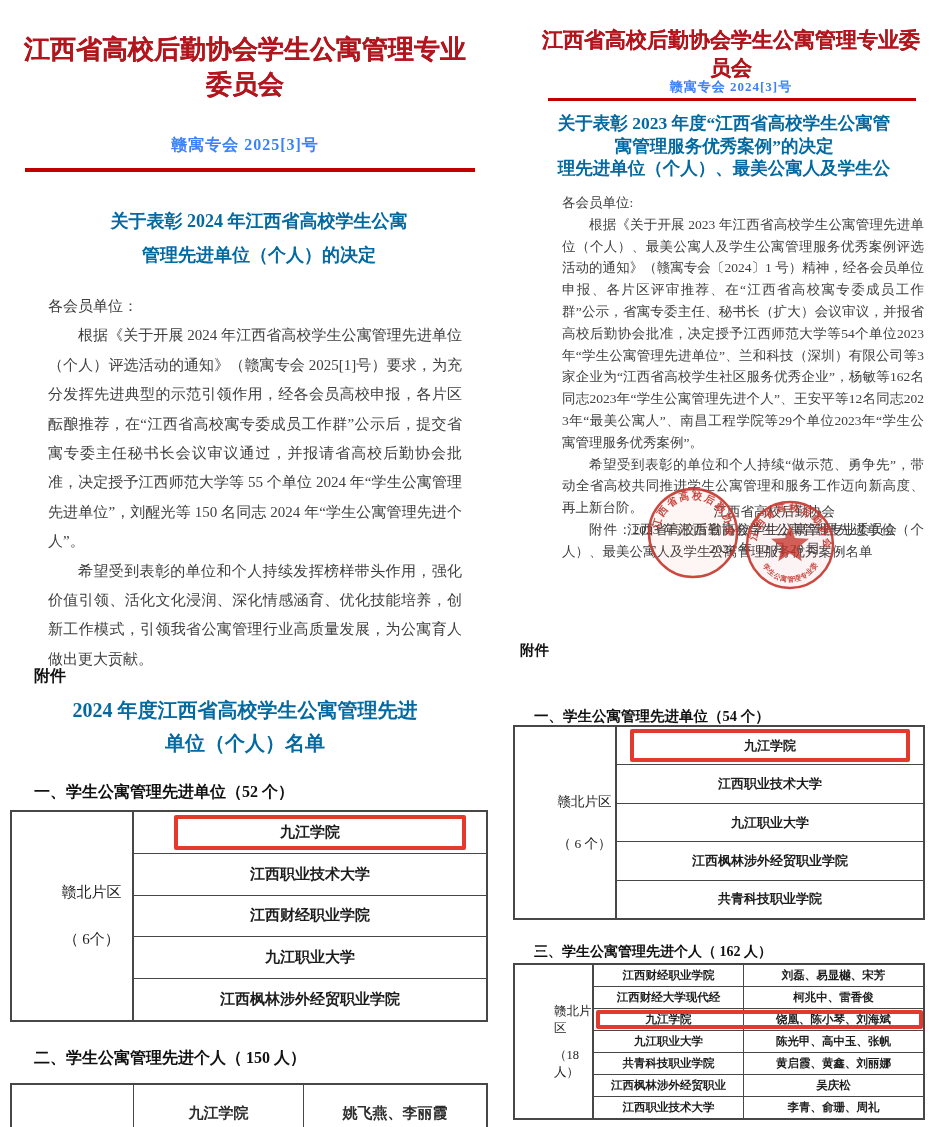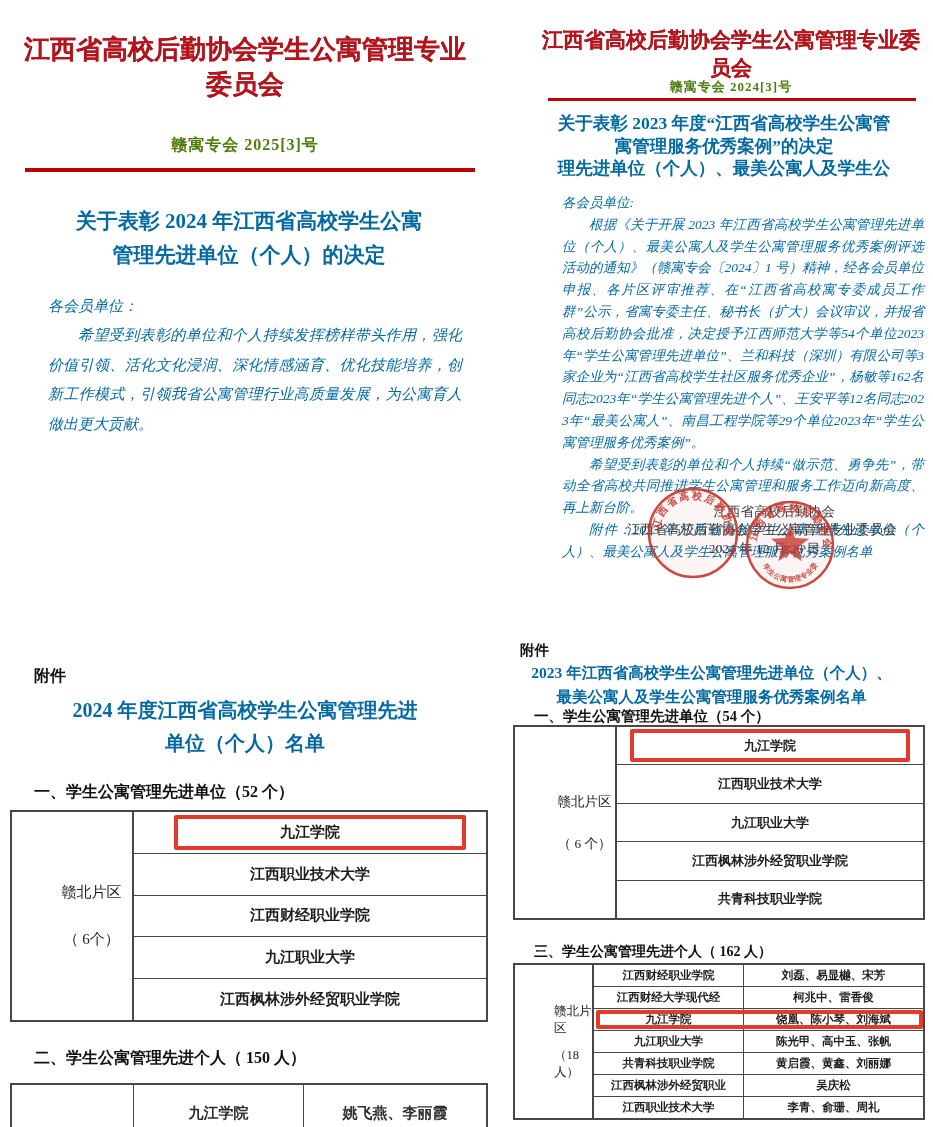--- a/index.html
+++ b/index.html
@@ -7,23 +7,23 @@
     position:relative;width:933px;height:1127px;background:#ffffff;overflow:hidden;
     font-family:"Liberation Serif","DejaVu Serif",serif;color:#2e2e2e;
   }
   .page{position:absolute;top:0;height:1127px;background:#ffffff;}
   #page-left{left:0;width:490px;}
   #page-right{left:490px;width:443px;}
   .abs{position:absolute;}
   .center{text-align:center;}
   .red-title{color:#b2151c;font-weight:bold;text-shadow:0 0 .5px #b2151c;}
   .rule{background:#c00000;}
-  .docnum{font-weight:bold;color:#4d7c0f;letter-spacing:1px;}
+  .docnum{font-weight:bold;color:#3b82f6;letter-spacing:1px;}
   .heading{font-weight:bold;color:#0369a1;}
-  .bodytext{color:#0369a1;text-align:justify;word-break:break-all;font-style:italic;}
+  .bodytext{color:#404040;text-align:justify;word-break:break-all;}
   .bodytext p{margin:0;text-indent:2em;}
   .label-bold{font-weight:bold;color:#111;}
   
   .doc-table{position:absolute;display:flex;border:2px solid #474747;background:#fff;box-sizing:border-box;}
   .region-col{display:flex;flex-direction:column;align-items:center;justify-content:center;border-right:2px solid #474747;box-sizing:border-box;color:#1d1d1d;padding-left:39px;}
   .rows{flex:1;display:flex;flex-direction:column;}
   .trow{flex:1;display:flex;align-items:center;justify-content:center;border-bottom:1.5px solid #474747;position:relative;color:#1d1d1d;}
   .trow:last-child{border-bottom:none;}
   .cell{display:flex;align-items:center;justify-content:center;box-sizing:border-box;height:100%;}
   .red-box{position:absolute;border:4px solid #e23b2d;border-radius:2px;box-sizing:border-box;pointer-events:none;}
@@ -36,27 +36,28 @@
 <div id="canvas">
 
   <div class="page" id="page-left">
 
     <div class="abs red-title center" style="top:32px;left:18px;width:454px;font-size:26px;letter-spacing:0px;">江西省高校后勤协会学生公寓管理专业委员会</div>
 
     <div class="abs docnum center" style="top:135px;left:0;width:490px;font-size:16px;">赣寓专会 2025[3]号</div>
 
     <div class="abs rule" style="top:168px;left:25px;width:450px;height:4px;"></div>
 
-    <div class="abs heading center" style="top:204px;left:44px;width:410px;font-size:21px;line-height:34px;">
+    <div class="abs heading center" style="top:204px;left:54px;width:410px;font-size:18px;line-height:34px;">
       <div>关于表彰 2024 年江西省高校学生公寓</div>
       <div>管理先进单位（个人）的决定</div>
     </div>
 
     <div class="abs bodytext" style="top:292px;left:48px;width:414px;font-size:15px;line-height:29.4px;">
       <div>各会员单位：</div>
+      <p>根据《关于开展 2024 年江西省高校学生公寓管理先进单位（个人）评选活动的通知》（赣寓专会 2025[1]号）要求，为充分发挥先进典型的示范引领作用，经各会员高校申报，各片区酝酿推荐，在“江西省高校寓专委成员工作群”公示后，提交省寓专委主任秘书长会议审议通过，并报请省高校后勤协会批准，决定授予江西师范大学等 55 个单位 2024 年“学生公寓管理先进单位”，刘醒光等 150 名同志 2024 年“学生公寓管理先进个人”。</p>
       <p>希望受到表彰的单位和个人持续发挥榜样带头作用，强化价值引领、活化文化浸润、深化情感涵育、优化技能培养，创新工作模式，引领我省公寓管理行业高质量发展，为公寓育人做出更大贡献。</p>
     </div>
 
     <div class="abs label-bold" style="top:666px;left:34px;font-size:16px;">附件</div>
 
     <div class="abs heading center" style="top:694px;left:40px;width:410px;font-size:20px;line-height:33px;">
       <div>2024 年度江西省高校学生公寓管理先进</div>
       <div>单位（个人）名单</div>
     </div>
 
@@ -136,24 +137,20 @@
       <text font-size="10" fill="#c5352c" letter-spacing="2" font-weight="bold">
         <textPath href="#arcR" startOffset="4">江西省高校后勤协会</textPath>
       </text>
       <text font-size="7" fill="#c5352c" letter-spacing="0.5" font-weight="bold">
         <textPath href="#arcRB" startOffset="2">学生公寓管理专业委员会</textPath>
       </text>
     </svg>
 
     <div class="abs label-bold" style="top:641px;left:30px;font-size:14.5px;">附件</div>
 
-    <div class="abs heading center" style="top:661px;left:25px;width:393px;font-size:15.5px;line-height:24px;">
-      <div>2023 年江西省高校学生公寓管理先进单位（个人）、</div>
-      <div>最美公寓人及学生公寓管理服务优秀案例名单</div>
-    </div>
 
     <div class="abs label-bold" style="top:707px;left:44px;font-size:14.5px;">一、学生公寓管理先进单位（54 个）</div>
 
     <div class="doc-table" style="top:725px;left:23px;width:412px;height:195px;">
       <div class="region-col" style="width:102px;font-size:13.5px;gap:24px;">
         <div>赣北片区</div>
         <div>（ 6 个）</div>
       </div>
       <div class="rows" style="font-size:13px;font-weight:600;">
         <div class="trow">

